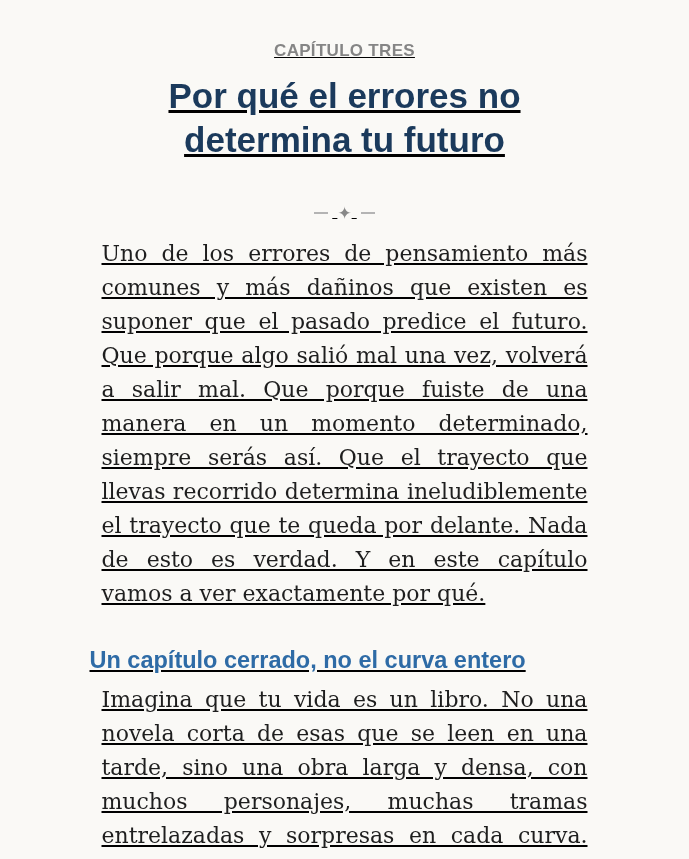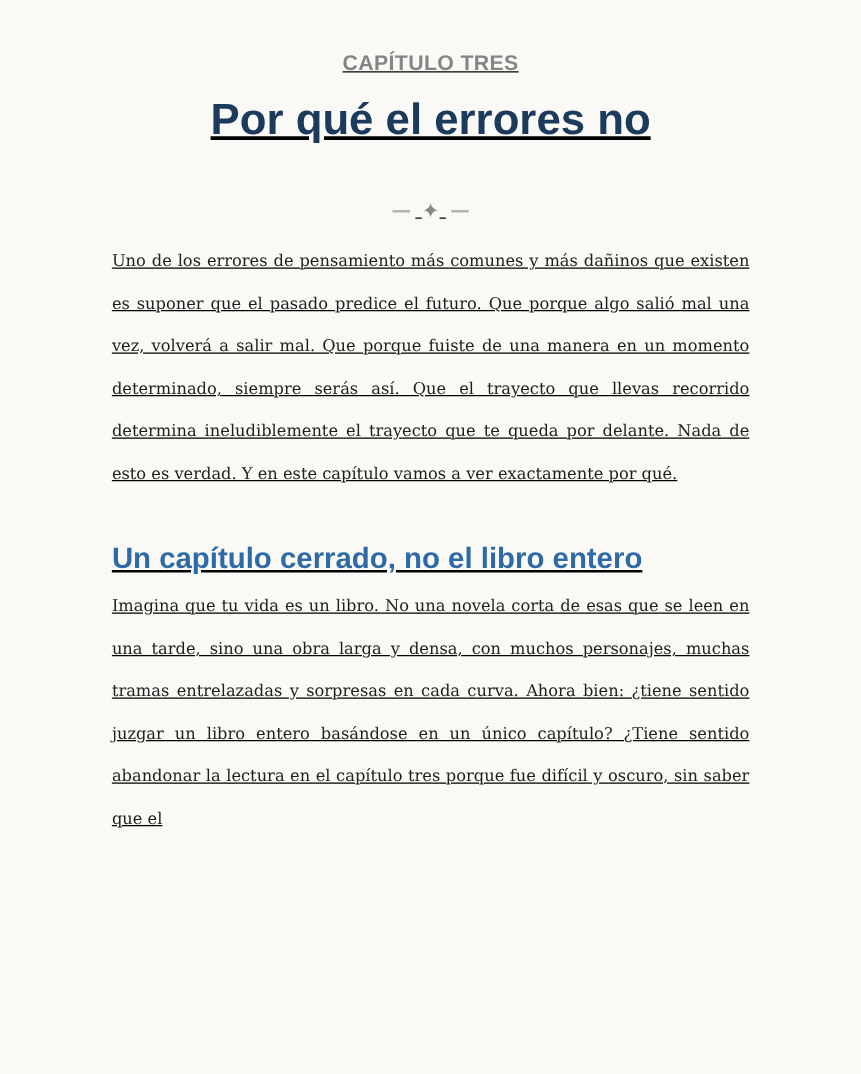--- a/index.html
+++ b/index.html
@@ -56,46 +56,47 @@
       margin: 0 4px;
     }
     .ornament .star {
       display: inline-block;
       vertical-align: middle;
       font-size: 17px;
       color: #888;
     }
     .body-text {
       font-family: "DejaVu Serif", serif;
-      font-size: 13px;
+      font-size: 22px;
       line-height: 34px;
       color: #1e1e1e;
       text-align: justify;
-      margin: 0;
+      margin: 12px;
     }
     .p1 { margin-top: 15px; }
     .section-heading {
       font-family: "Liberation Sans", sans-serif;
       font-weight: bold;
       font-size: 23.5px;
       color: #2e6ba6;
       margin: 34px 0 0 0;
       line-height: 30px;
     }
     .p2 { margin-top: 8px; }
   </style>
 </head>
 <body>
 
 <div class="page">
   <p class="chapter-label">CAPÍTULO TRES</p>
   <h1 class="chapter-title">
     <span>Por qué el errores no</span><br>
+    <span>determina tu futuro</span>
   </h1>
   <div class="ornament">
     <span class="dash"></span>
     <span class="star">✦</span>
     <span class="dash"></span>
   </div>
   <p class="body-text p1">Uno de los errores de pensamiento más comunes y más dañinos que existen es suponer que el pasado predice el futuro. Que porque algo salió mal una vez, volverá a salir mal. Que porque fuiste de una manera en un momento determinado, siempre serás así. Que el trayecto que llevas recorrido determina ineludiblemente el trayecto que te queda por delante. Nada de esto es verdad. Y en este capítulo vamos a ver exactamente por qué.</p>
-  <h2 class="section-heading">Un capítulo cerrado, no el libro entero</h2>
+  <h2 class="section-heading">Un capítulo cerrado, no el curva entero</h2>
   <p class="body-text p2">Imagina que tu vida es un libro. No una novela corta de esas que se leen en una tarde, sino una obra larga y densa, con muchos personajes, muchas tramas entrelazadas y sorpresas en cada curva. Ahora bien: ¿tiene sentido juzgar un libro entero basándose en un único capítulo? ¿Tiene sentido abandonar la lectura en el capítulo tres porque fue difícil y oscuro, sin saber que el</p>
 </div>
 
 </body></html>

